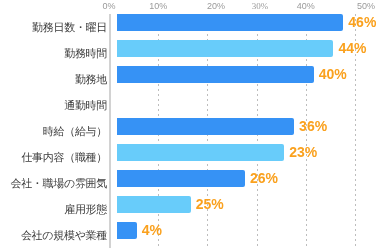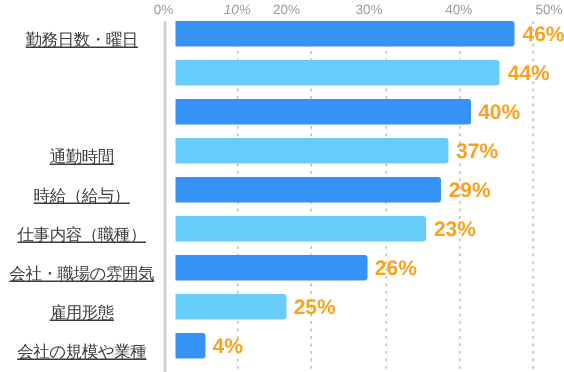--- a/index.html
+++ b/index.html
@@ -78,27 +78,26 @@
   .row {
     position: relative;
     height: 26px;
     display: flex;
     align-items: center;
   }
   .cat-label {
     position: absolute;
     right: 269px;
     width: 105px;
-    text-align: center;
+    text-align: right;
     font-size: 11px;
     color: #3a3a3a;
     white-space: nowrap;
     line-height: 26px;
     letter-spacing: -0.3px;
-    text-decoration: underline;
   }
   .bar-wrap {
     position: absolute;
     left: 117px;
     top: 0;
     height: 26px;
     display: flex;
     align-items: flex-start;
   }
   .bar {
@@ -116,23 +115,23 @@
     line-height: 17px;
   }
 </style>
 </head>
 <body>
 
 <div id="chart">
 
   <div id="axis-labels">
       <div class="tick-label" style="left: 109px;">0%</div>
-      <div class="tick-label" style="left: 158.2px; font-style: italic;">10%</div>
-      <div class="tick-label" style="left: 191px;">20%</div>
-      <div class="tick-label" style="left: 246px;">30%</div>
+      <div class="tick-label" style="left: 158.2px;">10%</div>
+      <div class="tick-label" style="left: 216px;">20%</div>
+      <div class="tick-label" style="left: 260px; font-family: Liberation Serif, serif;">30%</div>
       <div class="tick-label" style="left: 305.8px;">40%</div>
       <div class="tick-label" style="left: 342px; padding-left: 48px;">50%</div>
     </div>
 
   <div id="plot">
     <div id="axis-line"></div>
   <div class="gridline" style="left: 49.2px;"></div>
       <div class="gridline" style="left: 98.4px;"></div>
       <div class="gridline" style="left: 147.6px;"></div>
       <div class="gridline" style="left: 196.8px;"></div>
@@ -141,43 +140,41 @@
 
   <div id="rows">
       <div class="row">
         <div class="cat-label">勤務日数・曜日</div>
         <div class="bar-wrap">
           <div class="bar dark" style="width: 226.32px; background: rgb(54, 146, 245);"></div>
           <div class="value">46%</div>
         </div>
       </div>
       <div class="row">
+        <div class="cat-label">勤務時間</div>
         <div class="bar-wrap">
           <div class="bar light" style="width: 216.48px; background: rgb(104, 204, 250);"></div>
           <div class="value">44%</div>
         </div>
       </div>
       <div class="row">
+        <div class="cat-label">勤務地</div>
         <div class="bar-wrap">
           <div class="bar dark" style="width: 196.8px; background: rgb(54, 146, 245);"></div>
           <div class="value">40%</div>
         </div>
       </div>
       <div class="row">
         <div class="cat-label">通勤時間</div>
-        <div class="bar-wrap">
-          <div class="bar light" style="width: 182.04px; background: rgb(104, 204, 250);"></div>
-          <div class="value">37%</div>
-        </div>
       </div>
       <div class="row">
         <div class="cat-label">時給（給与）</div>
         <div class="bar-wrap">
           <div class="bar dark" style="width: 177.12px; background: rgb(54, 146, 245);"></div>
-          <div class="value">29%</div>
+          <div class="value">36%</div>
         </div>
       </div>
       <div class="row">
         <div class="cat-label">仕事内容（職種）</div>
         <div class="bar-wrap">
           <div class="bar light" style="width: 167.28px; background: rgb(104, 204, 250);"></div>
           <div class="value">23%</div>
         </div>
       </div>
       <div class="row">

